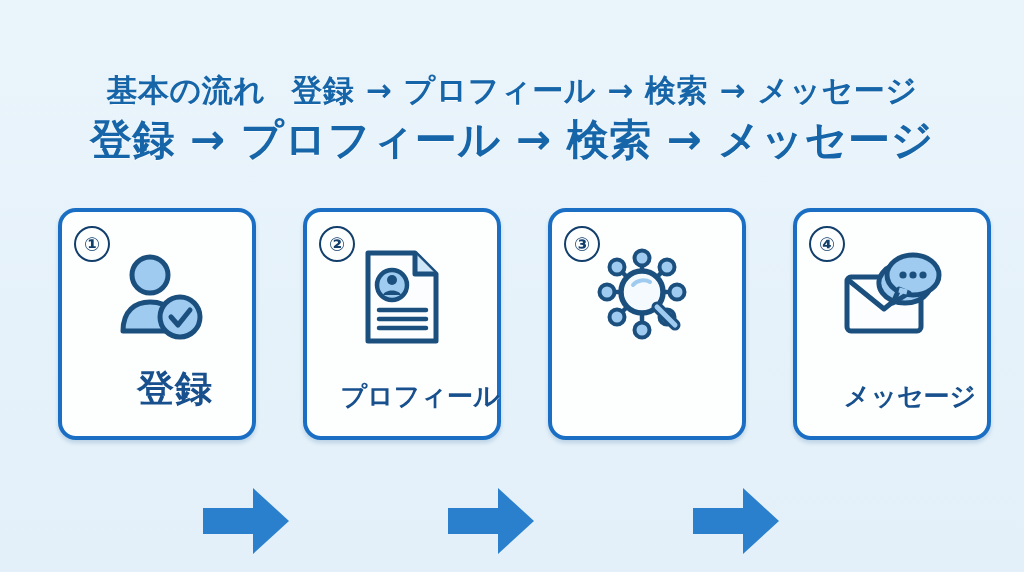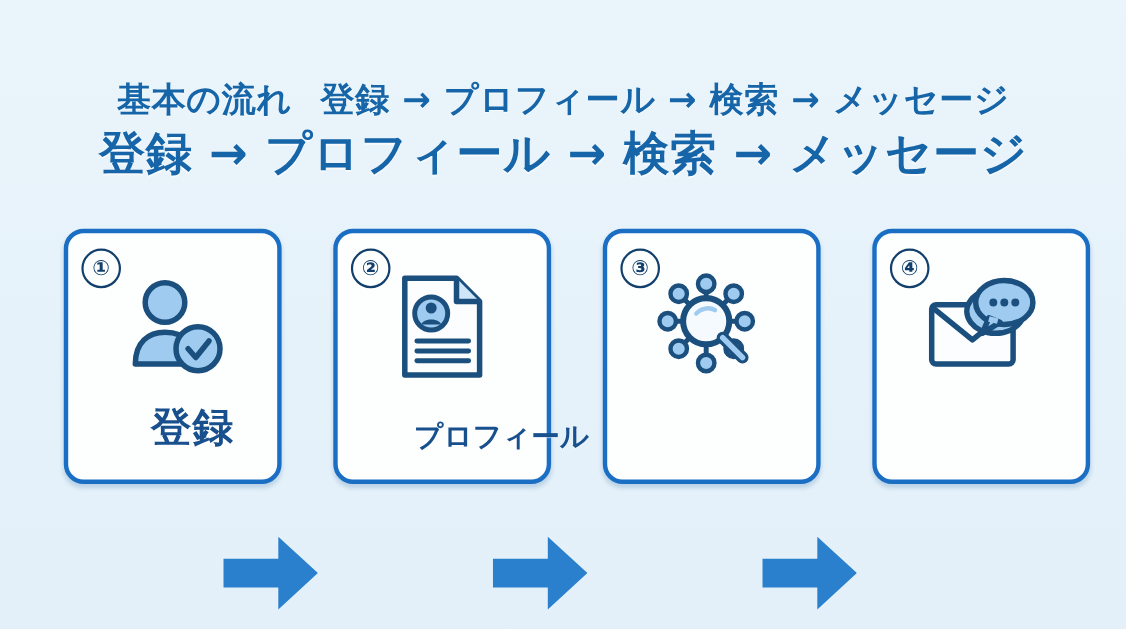--- a/index.html
+++ b/index.html
@@ -61,21 +61,21 @@
   }
 
   .card-label{
     position:absolute;left:0;bottom:22px;width:226px;
     text-align:center;
     color:#17508d;font-weight:700;
     white-space:nowrap;
     text-shadow:0 1px 0 rgba(255,255,255,.55);
   }
   .lbl-big{font-size:37px;letter-spacing:1px;}
-  .lbl-small{font-size:26px;letter-spacing:0px;padding-left:36px;}
+  .lbl-small{font-size:26px;letter-spacing:0px;}
 
   
   .arrow{position:absolute;top:278px;width:86px;height:70px;z-index:5;}
   .arrow-1{left:203px;}
   .arrow-2{left:448px;}
   .arrow-3{left:693px;}
 </style>
 </head>
 <body>
 
@@ -160,20 +160,21 @@
           <path d="M10 32 L47 62 L84 32" fill="none" stroke="#1b4f7e" stroke-width="5" stroke-linejoin="round"></path>
           <path d="M68 16 m0 0 a26 20 0 1 1 -0.1 0 Z" fill="#9ecbef" stroke="#1b4f7e" stroke-width="5"></path>
           <ellipse cx="76" cy="28" rx="26" ry="20" fill="#9ecbef" stroke="#1b4f7e" stroke-width="5"></ellipse>
           <path d="M62 42 L56 56 L72 46 Z" fill="#9ecbef" stroke="#1b4f7e" stroke-width="5" stroke-linejoin="round"></path>
           <path d="M62 43 L70 45" stroke="#9ecbef" stroke-width="5"></path>
           <circle cx="66" cy="28" r="3.6" fill="#1b4f7e"></circle>
           <circle cx="76" cy="28" r="3.6" fill="#1b4f7e"></circle>
           <circle cx="86" cy="28" r="3.6" fill="#1b4f7e"></circle>
         </svg>
       </div>
+      <div class="card-label lbl-small">メッセージ</div>
     </div>
 
     <div class="arrow arrow-1">
       <svg width="86" height="70" viewBox="0 0 86 70" aria-hidden="true">
         <path d="M0 22 H50 V2 L86 35 L50 68 V48 H0 Z" fill="#2a80cd"></path>
       </svg>
     </div>
     <div class="arrow arrow-2">
       <svg width="86" height="70" viewBox="0 0 86 70" aria-hidden="true">
         <path d="M0 22 H50 V2 L86 35 L50 68 V48 H0 Z" fill="#2a80cd"></path>

